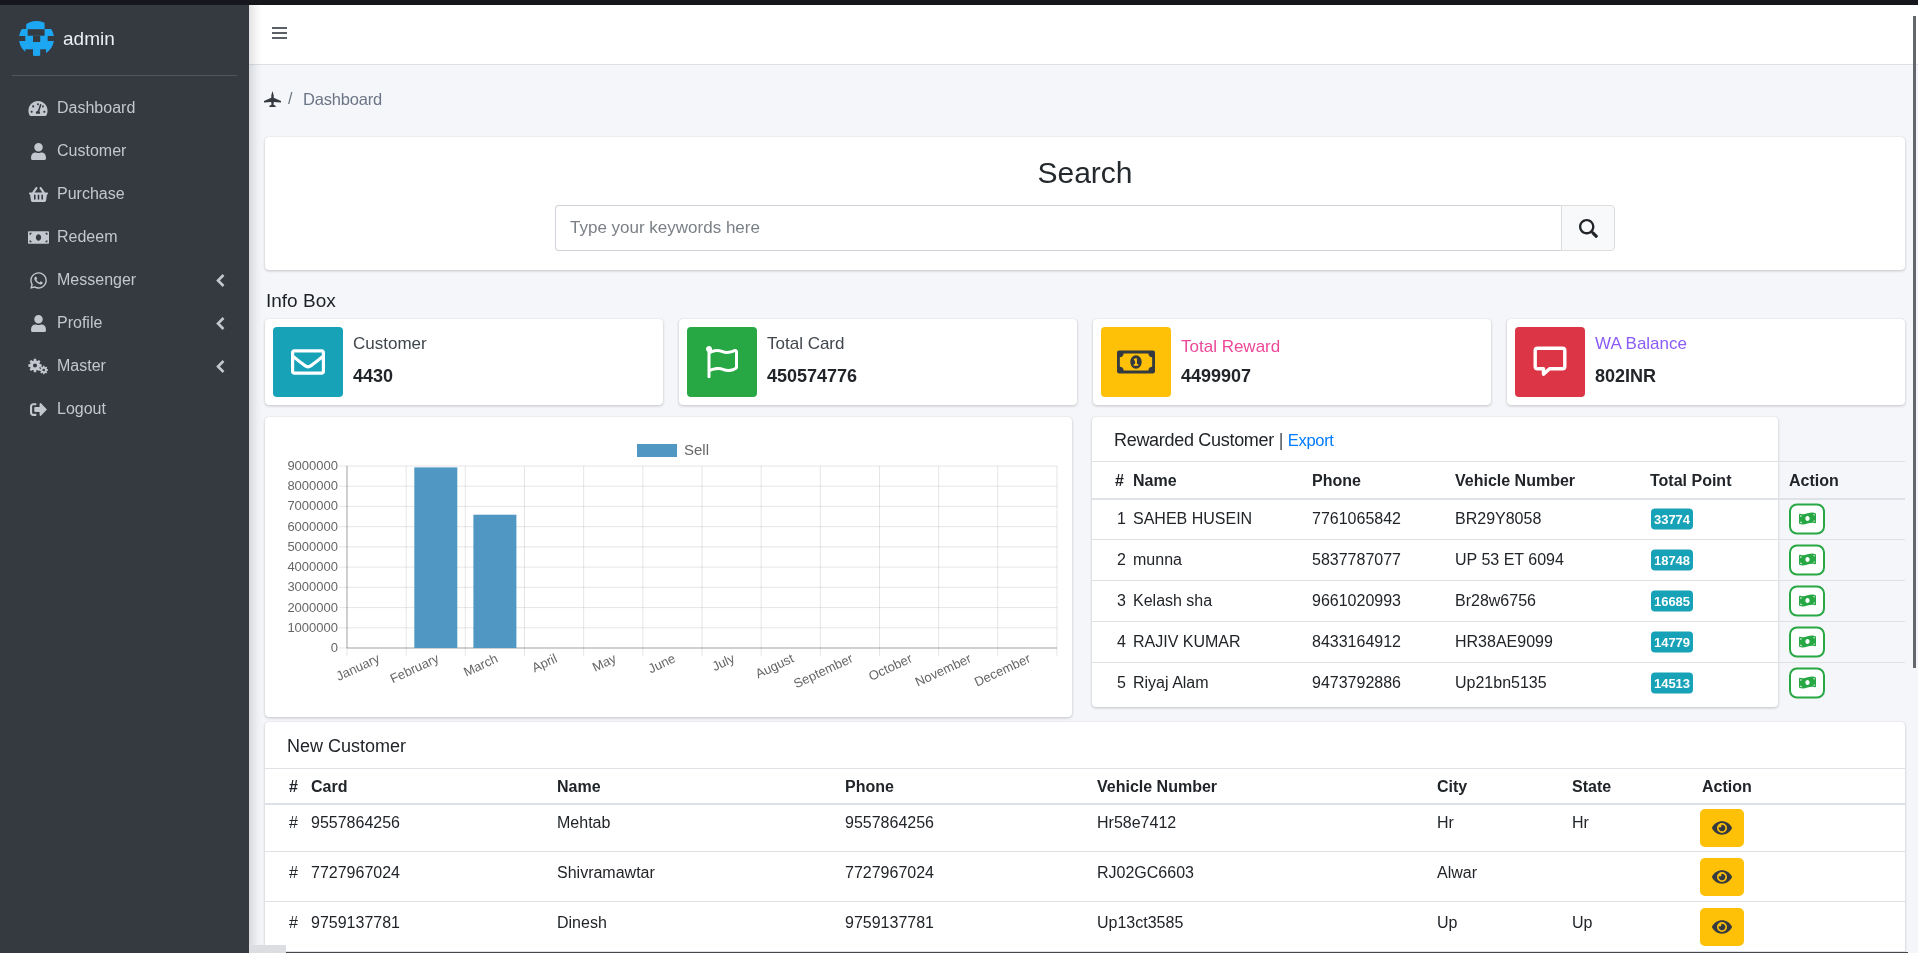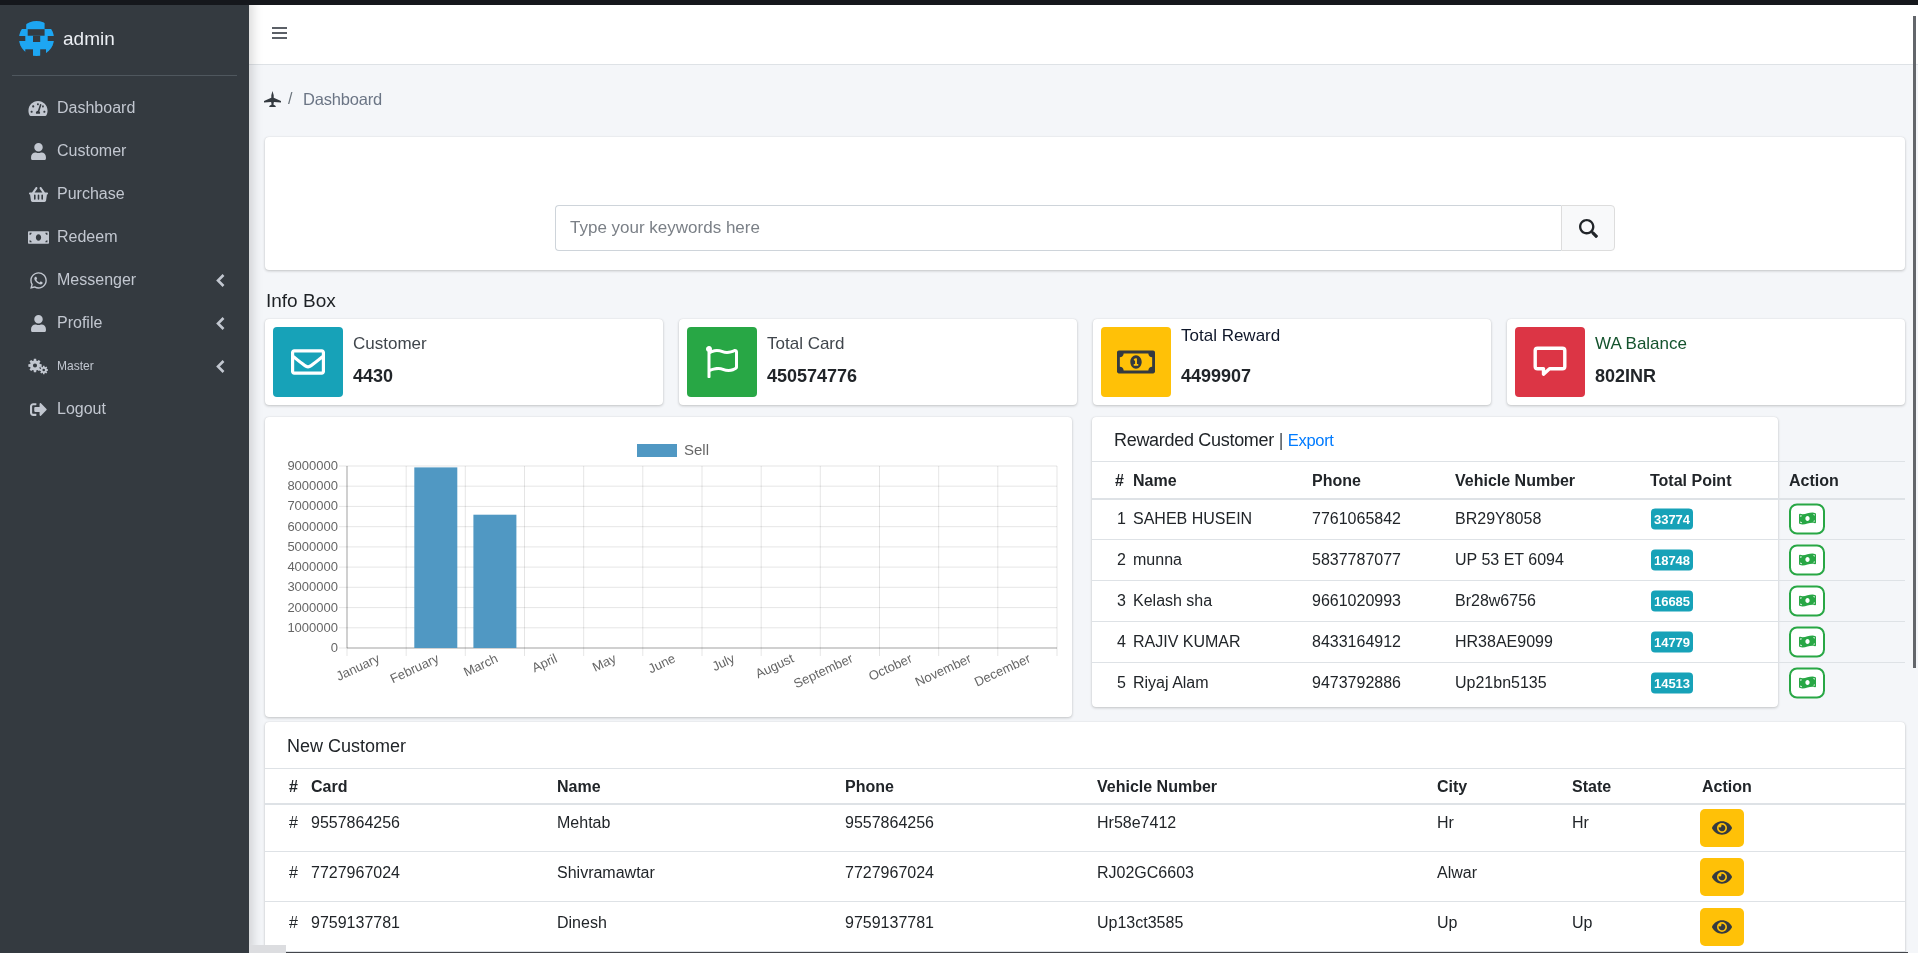--- a/index.html
+++ b/index.html
@@ -58,41 +58,42 @@
         <path fill="#c2c7d0" d="M224 256c70.7 0 128-57.3 128-128S294.7 0 224 0 96 57.3 96 128s57.3 128 128 128zm89.6 32h-16.7c-22.2 10.2-46.9 16-72.9 16s-50.6-5.8-72.9-16h-16.7C60.2 288 0 348.2 0 422.4V464c0 26.5 21.5 48 48 48h352c26.5 0 48-21.5 48-48v-41.6c0-74.2-60.2-134.4-134.4-134.4z"></path>
       </svg></div>
 <div class="abs" style="left:57px;top:323px;transform:translateY(-50%);font-size:16px;color:#c2c7d0">Profile</div>
 <svg class="abs" style="left:216px;top:317px" width="9" height="13" viewBox="0 0 9 13">
       <path d="M7.5 1 L2 6.5 L7.5 12" stroke="#c2c7d0" stroke-width="2.6" fill="none"></path>
     </svg>
 <div class="abs" style="left:27px;top:358px;width:22px;text-align:center"><svg width="20" height="17" viewBox="0 0 40 34">
         <path fill-rule="evenodd" fill="#c2c7d0" d="M11.2 5.4 L11.7 1.7 L16.3 1.7 L16.8 5.4 L18.8 6.2 L21.8 4.0 L25.0 7.2 L22.8 10.2 L23.6 12.2 L27.3 12.7 L27.3 17.3 L23.6 17.8 L22.8 19.8 L25.0 22.8 L21.8 26.0 L18.8 23.8 L16.8 24.6 L16.3 28.3 L11.7 28.3 L11.2 24.6 L9.2 23.8 L6.2 26.0 L3.0 22.8 L5.2 19.8 L4.4 17.8 L0.7 17.3 L0.7 12.7 L4.4 12.2 L5.2 10.2 L3.0 7.2 L6.2 4.0 L9.2 6.2 Z M18.1 15 A4.0 4.0 0 1 0 9.9 15 A4.0 4.0 0 1 0 18.1 15 Z"></path>
         <path fill-rule="evenodd" fill="#c2c7d0" d="M29.7 18.0 L30.0 15.6 L33.0 15.6 L33.3 18.0 L34.5 18.5 L36.4 17.0 L38.5 19.1 L37.0 21.0 L37.5 22.2 L39.9 22.5 L39.9 25.5 L37.5 25.8 L37.0 27.0 L38.5 28.9 L36.4 31.0 L34.5 29.5 L33.3 30.0 L33.0 32.4 L30.0 32.4 L29.7 30.0 L28.5 29.5 L26.6 31.0 L24.5 28.9 L26.0 27.0 L25.5 25.8 L23.1 25.5 L23.1 22.5 L25.5 22.2 L26.0 21.0 L24.5 19.1 L26.6 17.0 L28.5 18.5 Z M34.0 24 A2.5 2.5 0 1 0 28.9 24 A2.5 2.5 0 1 0 34.0 24 Z"></path>
       </svg></div>
-<div class="abs" style="left:57px;top:366px;transform:translateY(-50%);font-size:12px;color:#c2c7d0">Master</div>
+<div class="abs" style="left:57px;top:366px;transform:translateY(-50%);font-size:16px;color:#c2c7d0">Master</div>
 <svg class="abs" style="left:216px;top:360px" width="9" height="13" viewBox="0 0 9 13">
       <path d="M7.5 1 L2 6.5 L7.5 12" stroke="#c2c7d0" stroke-width="2.6" fill="none"></path>
     </svg>
 <div class="abs" style="left:27px;top:401px;width:22px;text-align:center"><svg style="" width="17" height="17" viewBox="0 0 512 512">
         <path fill="#c2c7d0" d="M497 273L329 441c-15 15-41 4.5-41-17v-96H152c-13.3 0-24-10.7-24-24v-96c0-13.3 10.7-24 24-24h136V88c0-21.4 25.9-32 41-17l168 168c9.3 9.4 9.3 24.6 0 34zM192 436v-40c0-6.6-5.4-12-12-12H96c-17.7 0-32-14.3-32-32V160c0-17.7 14.3-32 32-32h84c6.6 0 12-5.4 12-12V76c0-6.6-5.4-12-12-12H96c-53 0-96 43-96 96v192c0 53 43 96 96 96h84c6.6 0 12-5.4 12-12z"></path>
       </svg></div>
 <div class="abs" style="left:57px;top:409px;transform:translateY(-50%);font-size:16px;color:#c2c7d0">Logout</div>
 </div>
 <div class="abs" style="left:249px;top:0;width:1669px;height:65px;background:#fff;border-bottom:1px solid #dee2e6">
 <div class="abs" style="left:23px;top:27px;width:15px;height:2.4px;background:#5b6067"></div>
 <div class="abs" style="left:23px;top:32px;width:15px;height:2.4px;background:#5b6067"></div>
 <div class="abs" style="left:23px;top:37px;width:15px;height:2.4px;background:#5b6067"></div>
 </div>
 <div class="abs" style="left:0;top:0;width:1918px;height:5px;background:#15171c;z-index:40"></div>
 <div class="abs" style="left:264px;top:91px;z-index:6"><svg width="17" height="16" viewBox="0 0 17 16">
       <path fill="#343a40" d="M8.5 0 L9.7 4.3 L9.7 6.8 L17 10.1 L17 11.5 L9.9 10.9 L9.4 13.4 L11.7 14.9 L11.7 16 L5.3 16 L5.3 14.9 L7.6 13.4 L7.1 10.9 L0 11.5 L0 10.1 L7.3 6.8 L7.3 4.3 Z"></path>
     </svg></div>
 <div class="abs" style="left:288px;top:99px;transform:translateY(-50%);font-size:16px;color:#6c757d">/</div>
 <div class="abs" style="left:303px;top:99px;transform:translateY(-50%);font-size:16.5px;letter-spacing:-.2px;color:#6b7585">Dashboard</div>
 <div class="card" style="left:265px;top:137px;width:1640px;height:133px">
+<div class="abs" style="left:0;top:19px;width:1640px;text-align:center;font-size:30px;font-weight:400;color:#24292e">Search</div>
 <input class="abs" style="left: 290px; top: 68px; width: 1006px; height: 46px; border-width: 1px 0px 1px 1px; border-top-style: solid; border-bottom-style: solid; border-left-style: solid; border-top-color: rgb(206, 212, 218); border-bottom-color: rgb(206, 212, 218); border-left-color: rgb(206, 212, 218); border-image: initial; border-right-style: initial; border-right-color: initial; border-radius: 4px 0px 0px 4px; padding-left: 14px; font-size: 17px; font-family: inherit; color: rgb(73, 80, 87); outline: none;" placeholder="Type your keywords here">
 <div class="abs" style="left:1296px;top:68px;width:54px;height:46px;background:#f8f9fa;border:1px solid #ddd;border-radius:0 4px 4px 0;display:flex;align-items:center;justify-content:center">
       <svg style="" width="19" height="19" viewBox="0 0 512 512">
         <path fill="#212529" d="M505 442.7L405.3 343c-4.5-4.5-10.6-7-17-7H372c27.6-35.3 44-79.7 44-128C416 93.1 322.9 0 208 0S0 93.1 0 208s93.1 208 208 208c48.3 0 92.7-16.4 128-44v16.3c0 6.4 2.5 12.5 7 17l99.7 99.7c9.4 9.4 24.6 9.4 33.9 0l28.3-28.3c9.4-9.3 9.4-24.5.1-33.9zm-297-89.7c-80.2 0-145-64.8-145-145s64.8-145 145-145 145 64.8 145 145-64.8 145-145 145z"></path>
       </svg>
     </div>
 </div>
 <div class="abs" style="left:266px;top:290px;font-size:19px;color:#1d2125">Info Box</div>
 <div class="card" style="left:265px;top:319px;width:398px;height:86px">
 <div class="abs" style="left:8px;top:8px;width:70px;height:70px;background:#17a2b8;border-radius:4px;display:flex;align-items:center;justify-content:center">
@@ -111,30 +112,30 @@
     </div>
 <div class="abs" style="left:88px;top:15px;font-size:17px;color:#40464c">Total Card</div>
 <div class="abs" style="left:88px;top:47px;font-size:18px;font-weight:700;color:#212529">450574776</div>
 </div>
 <div class="card" style="left:1093px;top:319px;width:398px;height:86px">
 <div class="abs" style="left:8px;top:8px;width:70px;height:70px;background:#ffc107;border-radius:4px;display:flex;align-items:center;justify-content:center">
       <svg style="" width="38" height="32" viewBox="0 0 640 512">
         <path fill="#343a40" d="M320 144c-53.02 0-96 50.14-96 112 0 61.85 42.98 112 96 112 53 0 96-50.13 96-112 0-61.86-42.98-112-96-112zm40 168c0 4.42-3.58 8-8 8h-64c-4.42 0-8-3.58-8-8v-16c0-4.42 3.58-8 8-8h16v-55.44l-.47.31a7.992 7.992 0 0 1-11.09-2.22l-8.88-13.31a7.992 7.992 0 0 1 2.22-11.09l15.33-10.22a23.99 23.99 0 0 1 13.31-4.03H328c4.42 0 8 3.58 8 8v88h16c4.42 0 8 3.58 8 8v16zM608 64H32C14.33 64 0 78.33 0 96v320c0 17.67 14.33 32 32 32h576c17.67 0 32-14.33 32-32V96c0-17.67-14.33-32-32-32zm-16 272c-35.35 0-64 28.65-64 64H112c0-35.35-28.65-64-64-64V176c35.35 0 64-28.65 64-64h416c0 35.35 28.65 64 64 64v160z"></path>
       </svg>
     </div>
-<div class="abs" style="left:88px;top:7px;font-size:17px;color:#0f172a">Total Reward</div>
+<div class="abs" style="left:88px;top:18px;font-size:17px;color:#ec4899">Total Reward</div>
 <div class="abs" style="left:88px;top:47px;font-size:18px;font-weight:700;color:#212529">4499907</div>
 </div>
 <div class="card" style="left:1507px;top:319px;width:398px;height:86px">
 <div class="abs" style="left:8px;top:8px;width:70px;height:70px;background:#dc3545;border-radius:4px;display:flex;align-items:center;justify-content:center">
       <svg width="34" height="32" viewBox="0 0 34 32">
         <path fill="none" stroke="#fff" stroke-width="3.4" stroke-linejoin="round" d="M4.6 2.2 H29.4 Q31.8 2.2 31.8 4.6 V20.4 Q31.8 22.8 29.4 22.8 H16.5 L10.5 28.2 V22.8 H4.6 Q2.2 22.8 2.2 20.4 V4.6 Q2.2 2.2 4.6 2.2 Z"></path>
       </svg>
     </div>
-<div class="abs" style="left:88px;top:15px;font-size:17px;color:#14532d">WA Balance</div>
+<div class="abs" style="left:88px;top:15px;font-size:17px;color:#8b5cf6">WA Balance</div>
 <div class="abs" style="left:88px;top:47px;font-size:18px;font-weight:700;color:#212529">802INR</div>
 </div>
 <div class="card" style="left:265px;top:417px;width:807px;height:300px">
 <svg width="807" height="300" viewBox="0 0 807 300">
       <rect x="372" y="27" width="40" height="13" fill="#5098c3"></rect>
       <text x="419" y="38" font-size="15" fill="#666">Sell</text>
       <line x1="74" y1="49.0" x2="792" y2="49.0" stroke="rgba(0,0,0,0.1)" stroke-width="1"></line>
       <text x="73" y="53.0" font-size="13" fill="#666" text-anchor="end">9000000</text>
       <line x1="74" y1="69.2" x2="792" y2="69.2" stroke="rgba(0,0,0,0.1)" stroke-width="1"></line>
       <text x="73" y="73.2" font-size="13" fill="#666" text-anchor="end">8000000</text>

